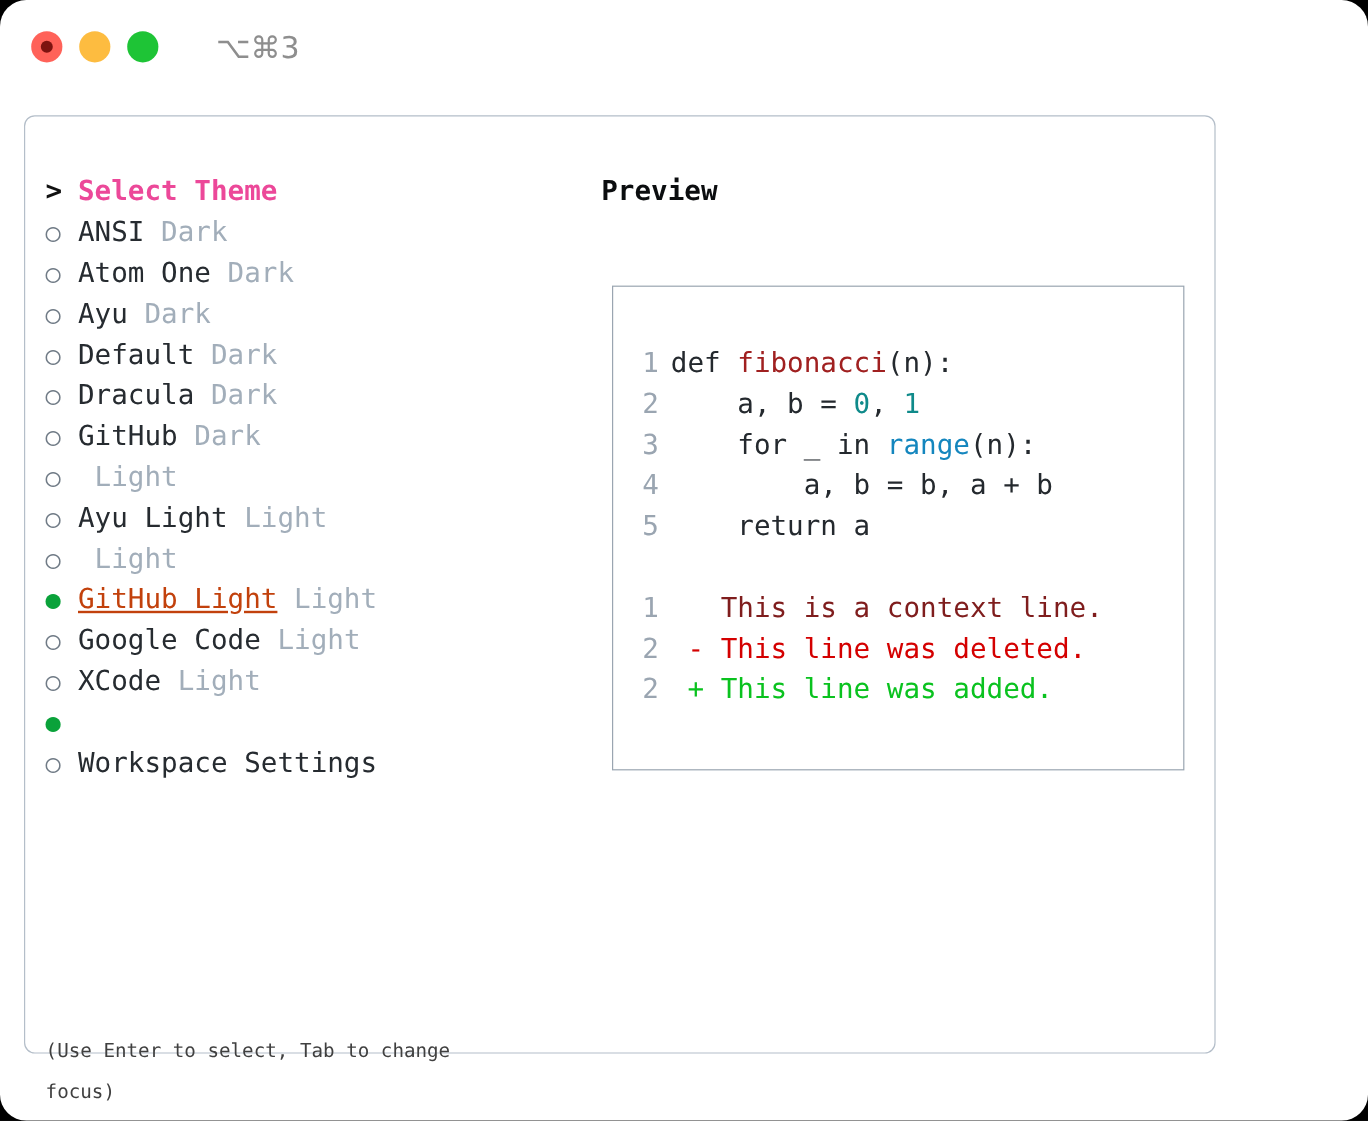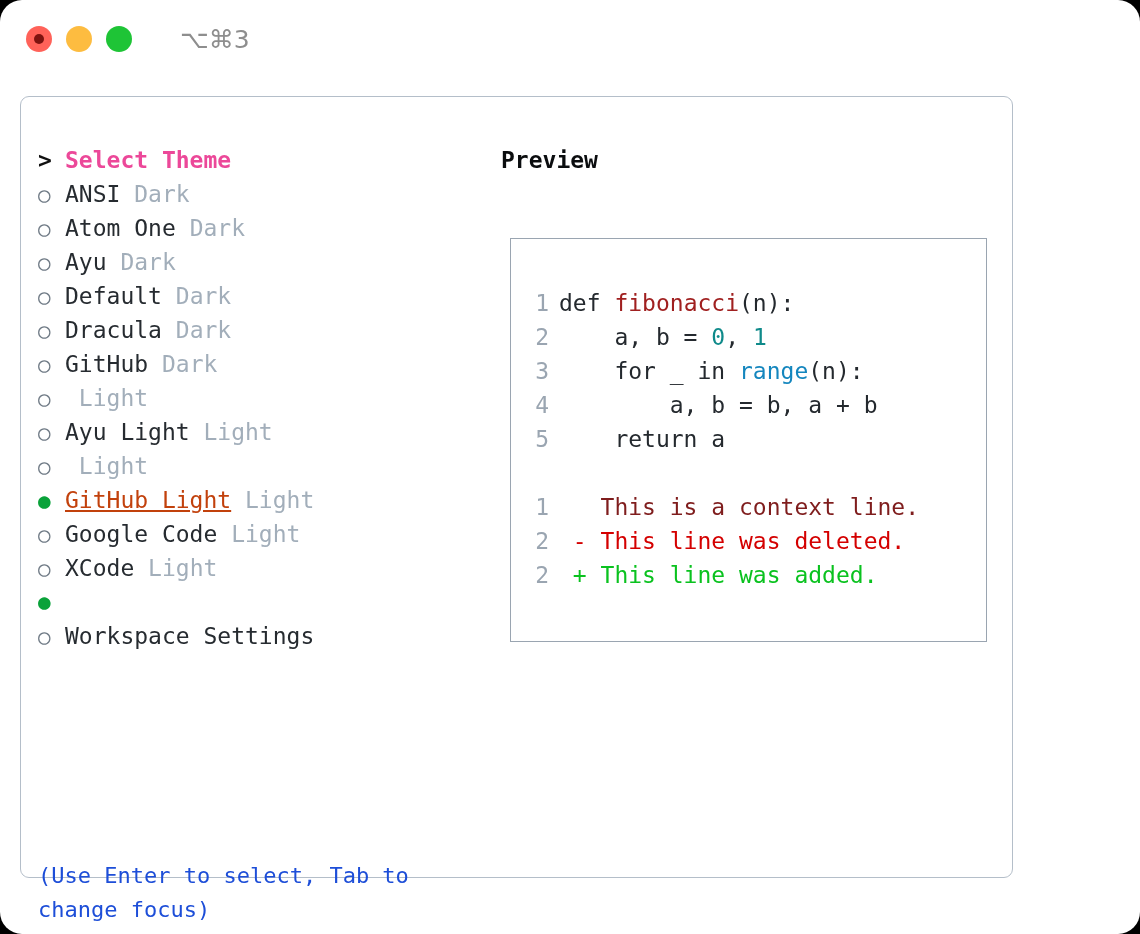--- a/index.html
+++ b/index.html
@@ -115,23 +115,23 @@
 
   #apply-header {
     margin-top: 34px;
   }
 
   #hint {
     position: absolute;
     left: 17px;
     top: 762px;
     width: 400px;
-    font-size: 22px;
-    line-height: 34px;
-    color: #1d4ed8;
+    font-size: 16px;
+    line-height: 34px;
+    color: #404040;
     white-space: pre-wrap;
   }
 
   
   #right-col {
     position: absolute;
     left: 480px;
     top: 46px;
     width: 480px;
   }

